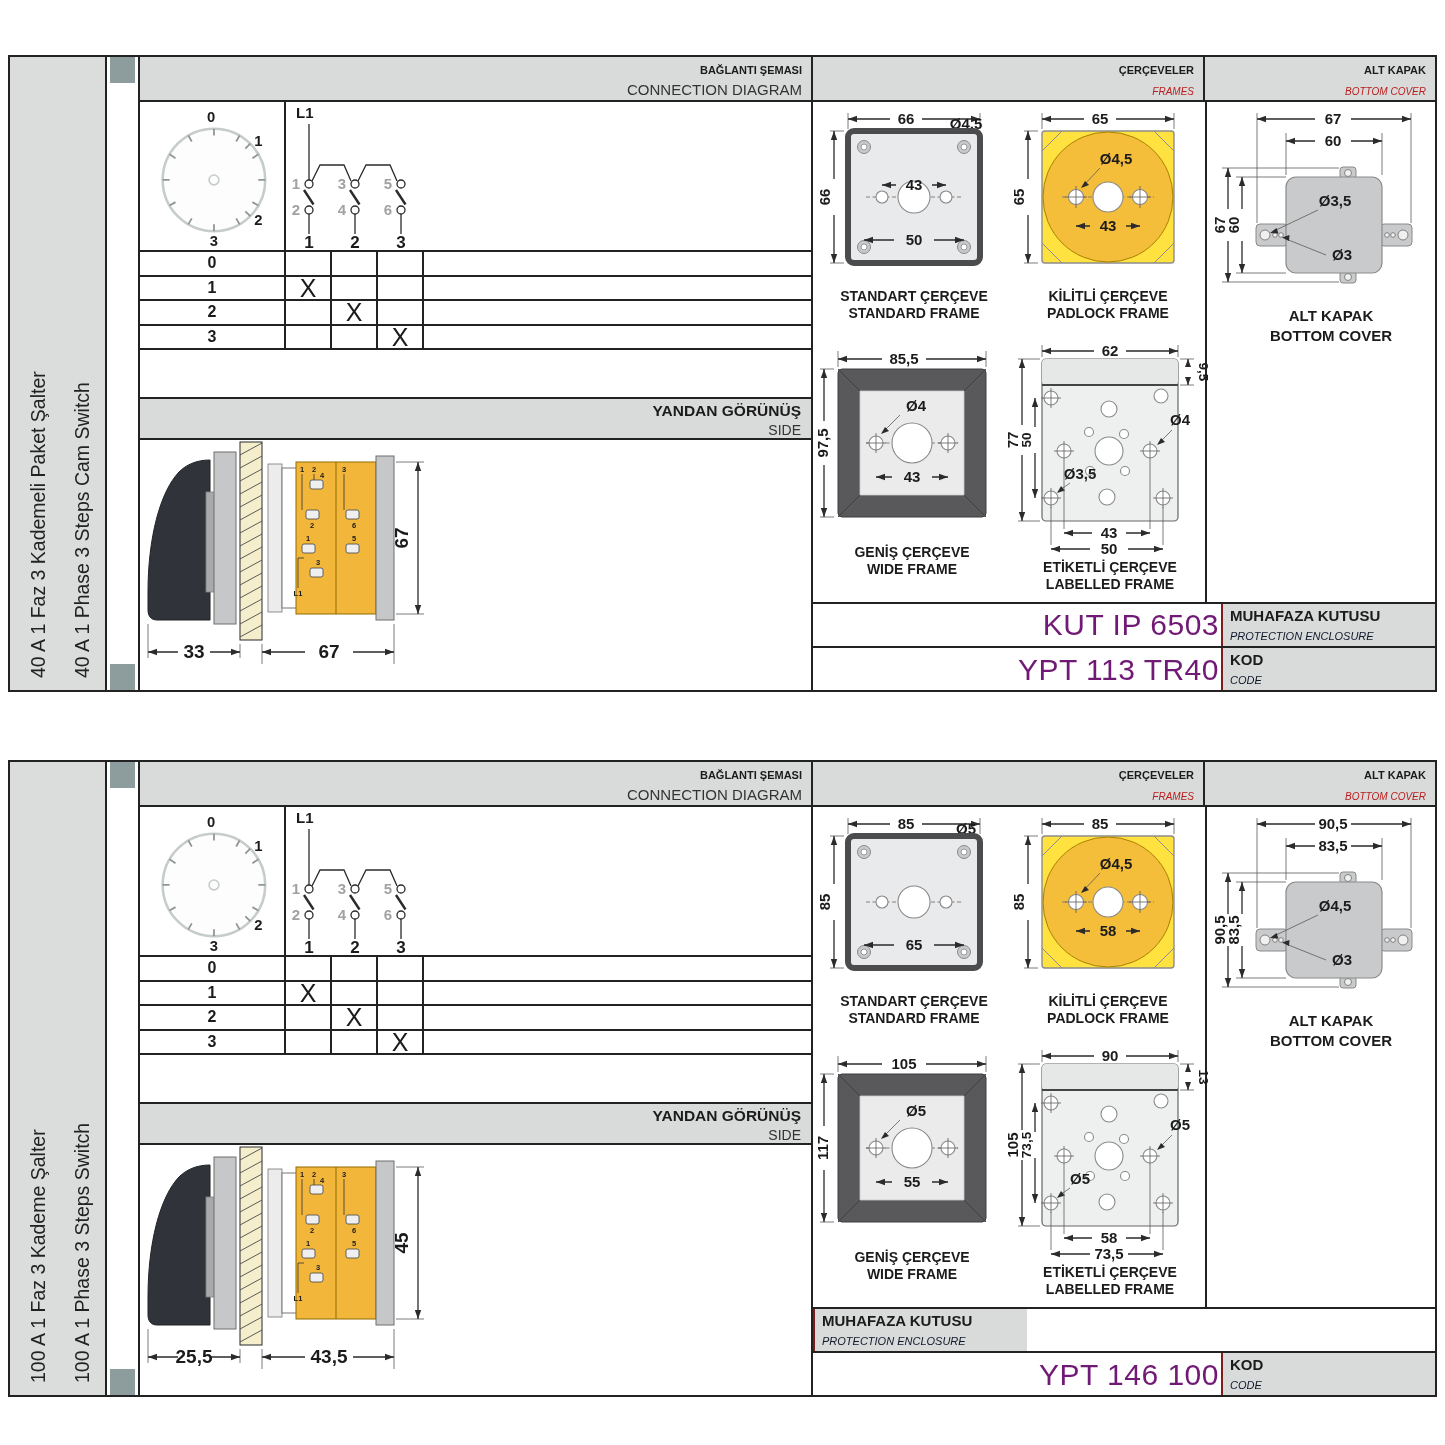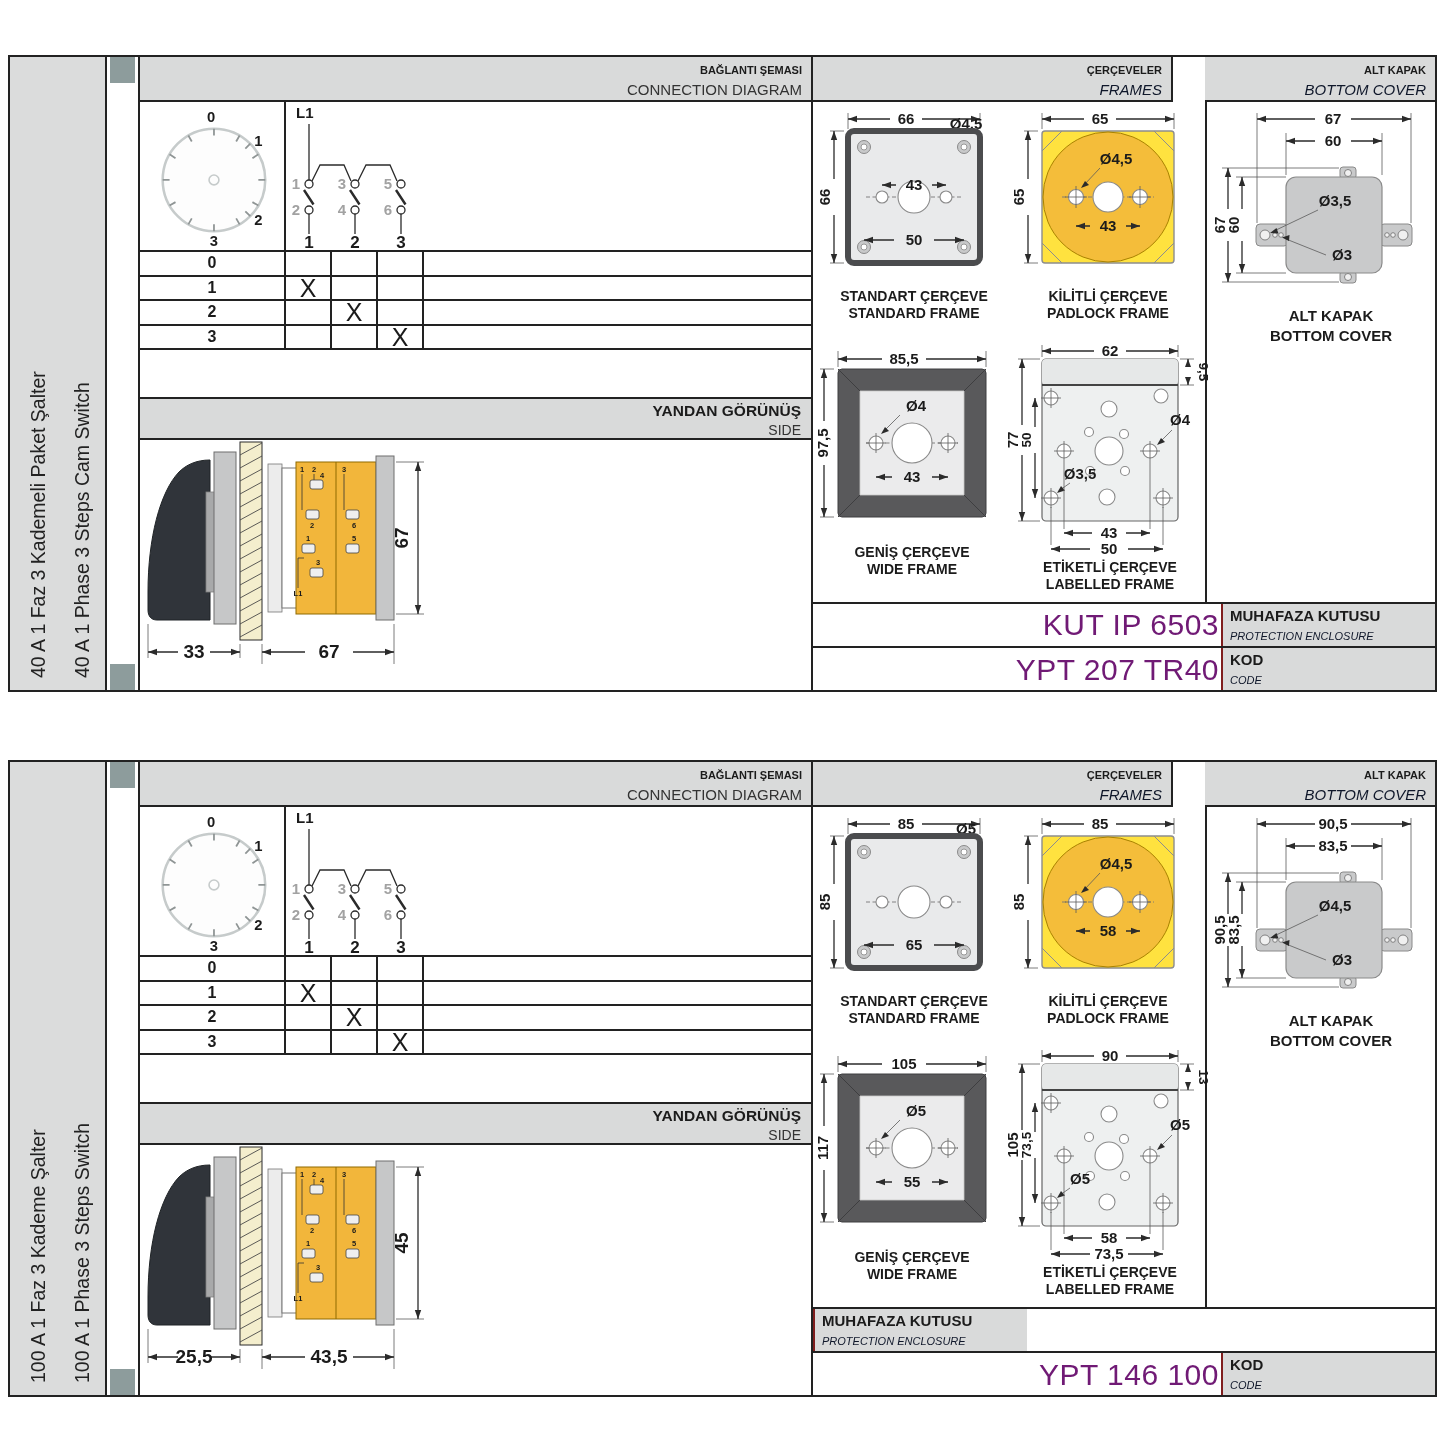--- a/index.html
+++ b/index.html
@@ -15,23 +15,23 @@
   .sb.en{left:84px;}
   .strip{position:absolute;left:97px;top:0;bottom:0;width:33px;background:#fff;
          border-right:2px solid #222;box-sizing:border-box;}
   .sq{position:absolute;left:3px;width:25px;height:26px;background:#8d9c9c;}
   .sq.top{top:0;} .sq.bot{bottom:0;}
   .content{position:absolute;left:130px;top:0;right:0;bottom:0;}
   .hdr{position:absolute;top:0;height:45px;background:#d9dada;border-bottom:2px solid #222;
        box-sizing:border-box;text-align:right;padding:3px 9px 0 0;line-height:20px;}
   .hdr b{display:block;font-size:11px;}
   .hdr span{font-size:15px;color:#333;}
-  .hdr em{font-size:15px;color:#0f172a;}
+  .hdr em{font-size:10px;color:#b91c1c;}
   .hdr-conn{left:0;width:673px;border-right:2px solid #222;}
-  .hdr-frames{left:673px;width:360px;border-right:2px solid #222;}
+  .hdr-frames{left:673px;width:392px;border-right:2px solid #222;}
   .hdr-cover{left:1065px;right:0;}
   .leftcol{position:absolute;left:0;top:45px;width:673px;bottom:0;
            border-right:2px solid #222;box-sizing:border-box;}
   .diagrow{height:150px;display:flex;border-bottom:2px solid #222;box-sizing:border-box;}
   .dialsvg{width:146px;height:148px;border-right:2px solid #222;box-sizing:border-box;}
   .circsvg{flex:1;height:148px;}
   .trow{display:flex;height:24.5px;border-bottom:2px solid #222;box-sizing:border-box;}
   .tlabel{width:146px;border-right:2px solid #222;box-sizing:border-box;display:flex;
           align-items:center;justify-content:center;font-weight:bold;font-size:16px;}
   .tc{width:46px;border-right:2px solid #222;box-sizing:border-box;display:flex;
@@ -450,21 +450,21 @@
     </svg>
 
     <div class="encrow">
       <div class="bigcode">KUT IP 6503</div>
       <div class="gcell">
         <b>MUHAFAZA KUTUSU</b>
         <em>PROTECTION ENCLOSURE</em>
       </div>
     </div>
     <div class="coderow">
-      <div class="bigcode">YPT 207 TR40</div>
+      <div class="bigcode">YPT 113 TR40</div>
       <div class="gcell">
         <b>KOD</b>
         <em>CODE</em>
       </div>
     </div>
 
   </div>
 </section>
 
 <section class="panel" style="top: 760px;">

